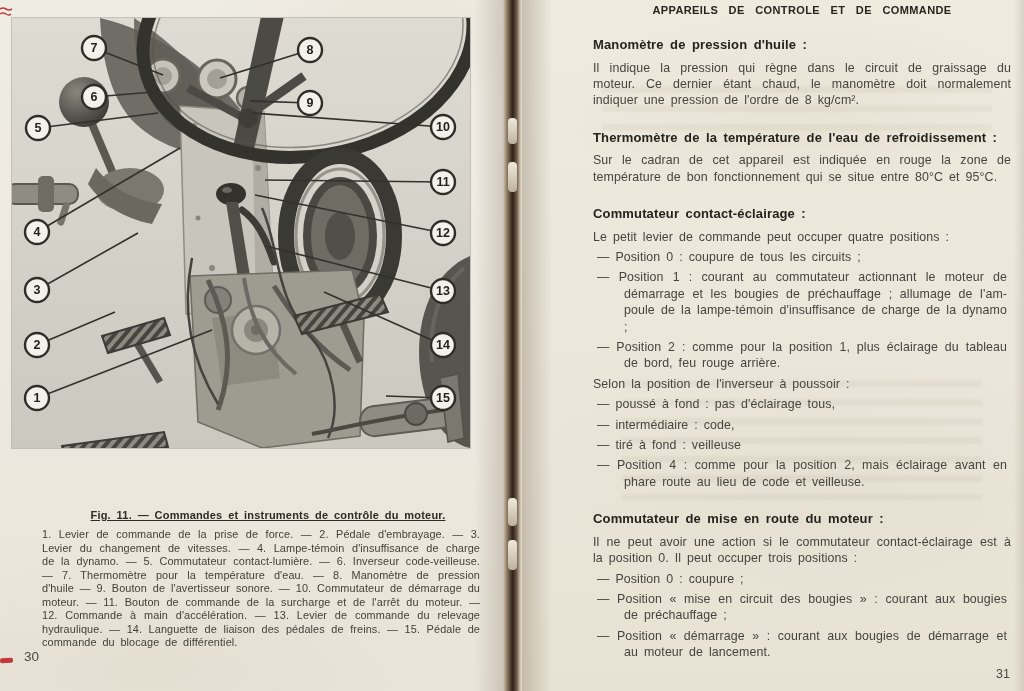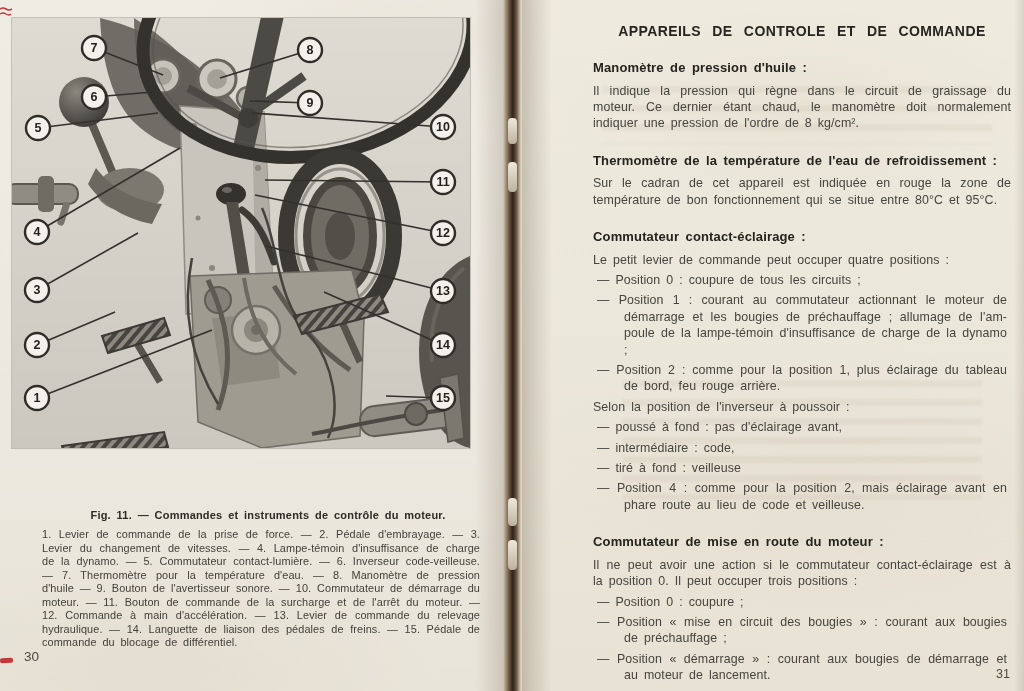--- a/index.html
+++ b/index.html
@@ -42,37 +42,37 @@
   }
   
   .photo{
     position:absolute;left:12px;top:18px;width:458px;height:430px;overflow:hidden;
     box-shadow:inset 0 0 22px rgba(30,25,20,.22), 0 0 0 1px rgba(70,65,55,.25);
     background:#d8d5cd;
   }
   .photo svg{display:block;}
   .fig-caption{
     position:absolute;left:0;top:509px;width:536px;text-align:center;
-    font-size:11px;font-weight:bold;color:#2c2b25;word-spacing:2.5px;letter-spacing:.2px;
+    font-size:11px;font-weight:bold;color:#2c2b25;word-spacing:2.5px;letter-spacing:.2px;text-decoration:underline;
   }
   .fig-legend{
     position:absolute;left:42px;top:528px;width:438px;
     font-size:10.9px;line-height:13.5px;color:#43413a;text-align:justify;
     word-spacing:2.6px;letter-spacing:.1px;hyphens:manual;
   }
   .pn-left{position:absolute;left:24px;top:649px;font-size:13.5px;color:#4b4941;}
   .red-top{position:absolute;left:0;top:4px;width:16px;height:12px;}
   .red-dash{
     position:absolute;left:0;top:658px;width:13px;height:4.5px;border-radius:2px;
     background:#c2393b;transform:rotate(-3deg);
   }
   
   .rp-content{position:absolute;left:71px;top:0;width:418px;color:#45443e;}
   .rp-header{
-    padding-top:23px;text-align:center;font-size:14px;font-weight:bold;color:#26251f;
+    padding-top:4px;text-align:center;font-size:11px;font-weight:bold;color:#26251f;
     letter-spacing:.4px;word-spacing:7px;
   }
   .sec-h{
     margin:21px 0 6px;font-size:13px;font-weight:bold;color:#24231d;
     word-spacing:2.6px;letter-spacing:.15px;line-height:16.5px;hyphens:manual;
   }
   .body-p{
     margin:0 0 2px;font-size:12.4px;line-height:16.4px;text-align:justify;
     word-spacing:2.4px;letter-spacing:.1px;hyphens:manual;
   }
@@ -332,21 +332,21 @@
 
       <div class="sec-h">Thermomètre de la température de l'eau de refroidisse­ment :</div>
       <p class="body-p">Sur le cadran de cet appareil est indiquée en rouge la zone de température de bon fonctionnement qui se situe entre 80°C et 95°C.</p>
 
       <div class="sec-h">Commutateur contact-éclairage :</div>
       <p class="body-p">Le petit levier de commande peut occuper quatre positions :</p>
       <div class="li">— Position 0 : coupure de tous les circuits ;</div>
       <div class="li">— Position 1 : courant au commutateur actionnant le moteur de démarrage et les bougies de préchauffage ; allumage de l'am­poule de la lampe-témoin d'insuffisance de charge de la dyna­mo ;</div>
       <div class="li">— Position 2 : comme pour la position 1, plus éclairage du tableau de bord, feu rouge arrière.</div>
       <p class="body-p">Selon la position de l'inverseur à poussoir :</p>
-      <div class="li">— poussé à fond : pas d'éclairage avant,</div>
+      <div class="li">— poussé à fond : pas d'éclairage tous,</div>
       <div class="li">— intermédiaire : code,</div>
       <div class="li">— tiré à fond : veilleuse</div>
       <div class="li">— Position 4 : comme pour la position 2, mais éclairage avant en phare route au lieu de code et veilleuse.</div>
 
       <div class="sec-h">Commutateur de mise en route du moteur :</div>
       <p class="body-p">Il ne peut avoir une action si le commutateur contact-éclairage est à la position 0. Il peut occuper trois positions :</p>
       <div class="li">— Position 0 : coupure ;</div>
       <div class="li">— Position « mise en circuit des bougies » : courant aux bougies de préchauffage ;</div>
       <div class="li">— Position « démarrage » : courant aux bougies de démarrage et au moteur de lancement.</div>
     </div>

